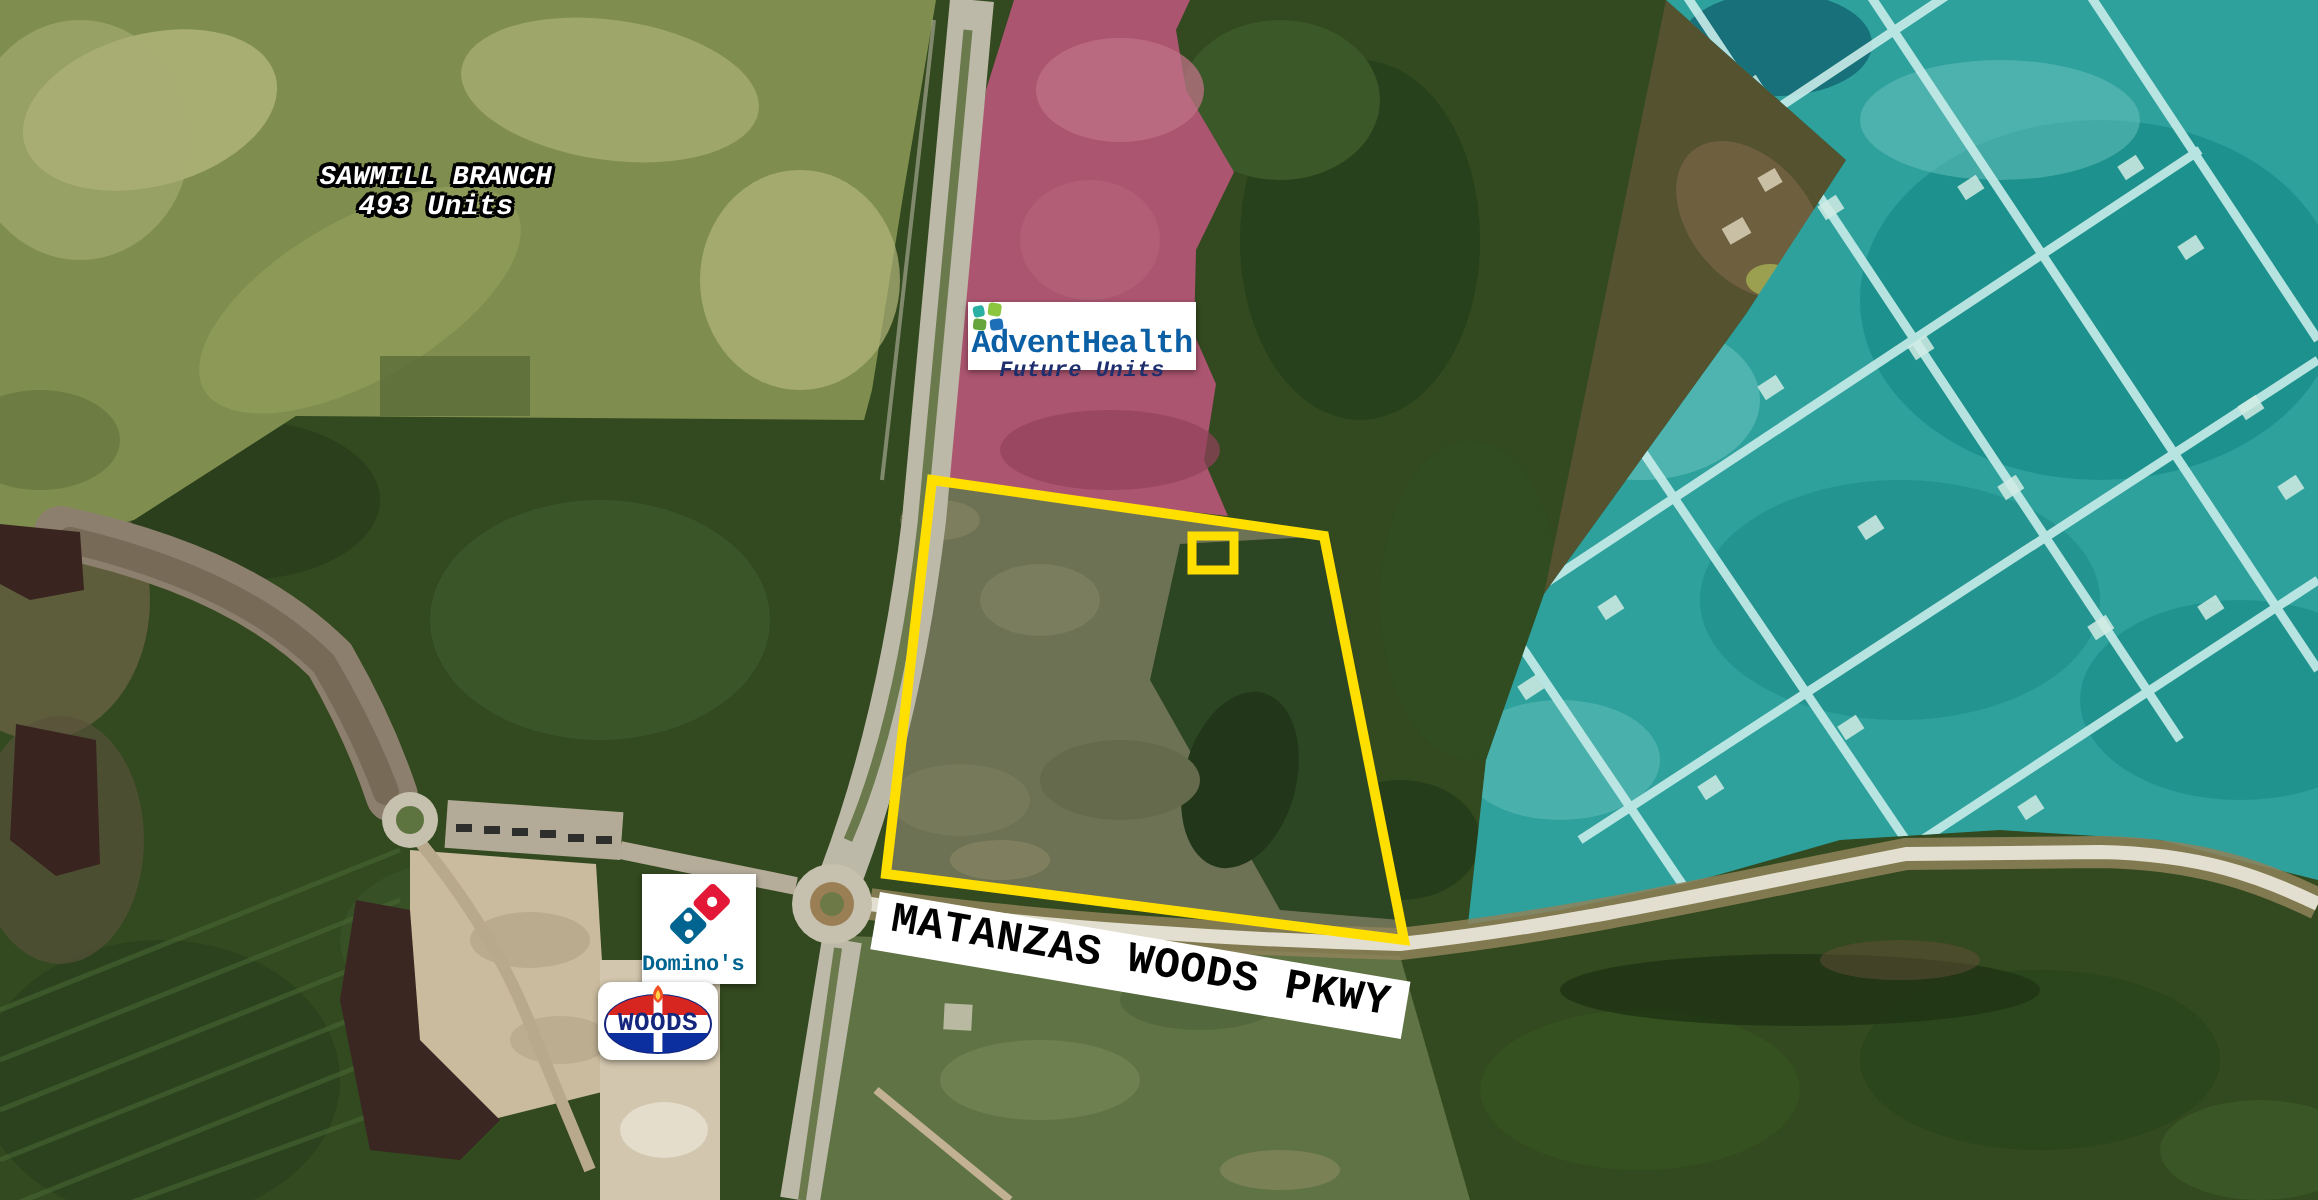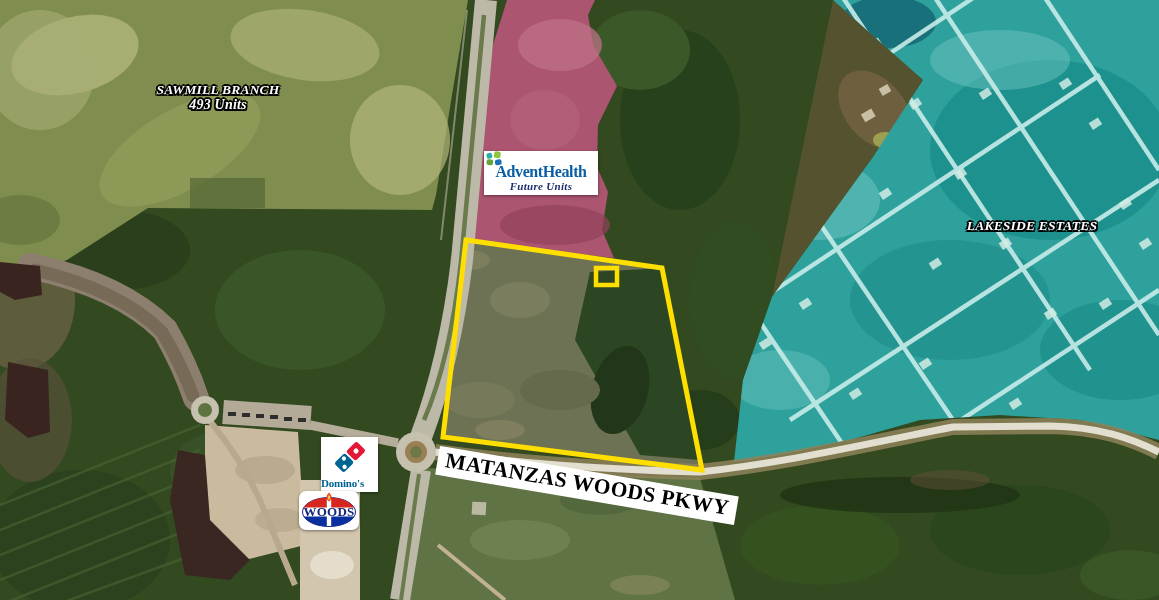--- a/index.html
+++ b/index.html
@@ -17,37 +17,37 @@
     --dominos-red:#E31837;
     --amoco-red:#D6261F;
     --amoco-blue:#0B2F9E;
     --amoco-text:#15267D;
     --label-text:#FFFFFF;
     --road-label-text:#000000;
   }
   html,body{margin:0;padding:0;background:#222;}
   .stage{
     position:relative;width:1159px;height:600px;overflow:hidden;
-    font-family:Liberation Serif, serif;background:#a21caf;
+    font-family:Liberation Mono, monospace;background:#a21caf;
   }
   .stage svg{position:absolute;left:0;top:0;}
   .map-label{
     position:absolute;text-align:center;color:var(--label-text);
     font-weight:bold;font-style:italic;line-height:15px;letter-spacing:0.2px;
     text-shadow:-1.5px -1.5px 0 #000,1.5px -1.5px 0 #000,-1.5px 1.5px 0 #000,
                  1.5px 1.5px 0 #000,0 -1.8px 0 #000,0 1.8px 0 #000,
                 -1.8px 0 0 #000,1.8px 0 0 #000;
     z-index:3;white-space:nowrap;
   }
   .map-label .l1{font-size:13.5px;}
   .map-label .l2{font-size:14px;}
   #sawmill-label{left:98px;top:82px;width:240px;}
   #lakeside-label{left:912px;top:218px;width:240px;}
   .advent-box{
-    position:absolute;left:484px;top:151px;width:114px;height:44px;
+    position:absolute;left:484px;top:151px;width:114px;height:34px;
     background:#fff;z-index:3;box-shadow:0 1px 3px rgba(0,0,0,.45);
   }
   .advent-leaf{position:absolute;left:62px;top:1px;width:22px;height:15px;}
   .advent-brand{
     position:absolute;top:12px;left:0;width:100%;text-align:center;
     font-size:16px;font-weight:bold;letter-spacing:-0.4px;color:var(--advent-blue);
   }
   .advent-sub{
     position:absolute;top:29px;left:0;width:100%;text-align:center;
     font-size:11px;font-weight:bold;font-style:italic;color:var(--advent-navy);
@@ -267,21 +267,20 @@
     <rect x="596" y="268" width="21" height="17" fill="none" style="stroke:var(--parcel-outline)" stroke-width="4.5"></rect>
   </g>
 </svg>
 
 <div class="map-label" id="sawmill-label">
   <div class="l1">SAWMILL BRANCH</div>
   <div class="l2">493 Units</div>
 </div>
 
 <div class="map-label" id="lakeside-label">
-  <div class="l1">LAKESIDE ESTATES</div>
 </div>
 
 <div class="advent-box">
   <svg class="advent-leaf" viewBox="0 0 22 16">
     <rect x="2" y="2" width="6" height="6" rx="2" style="fill:var(--advent-leaf-teal)" transform="rotate(-12 5 5)"></rect>
     <rect x="10" y="0.5" width="7" height="7" rx="2" style="fill:var(--advent-leaf-light-green)" transform="rotate(8 13.5 4)"></rect>
     <rect x="2" y="9" width="7" height="6" rx="2" style="fill:var(--advent-leaf-green)" transform="rotate(6 5.5 12)"></rect>
     <rect x="11" y="9" width="7" height="6" rx="2" style="fill:var(--advent-leaf-blue)" transform="rotate(-8 14.5 12)"></rect>
   </svg>
   <div class="advent-brand">AdventHealth</div>

